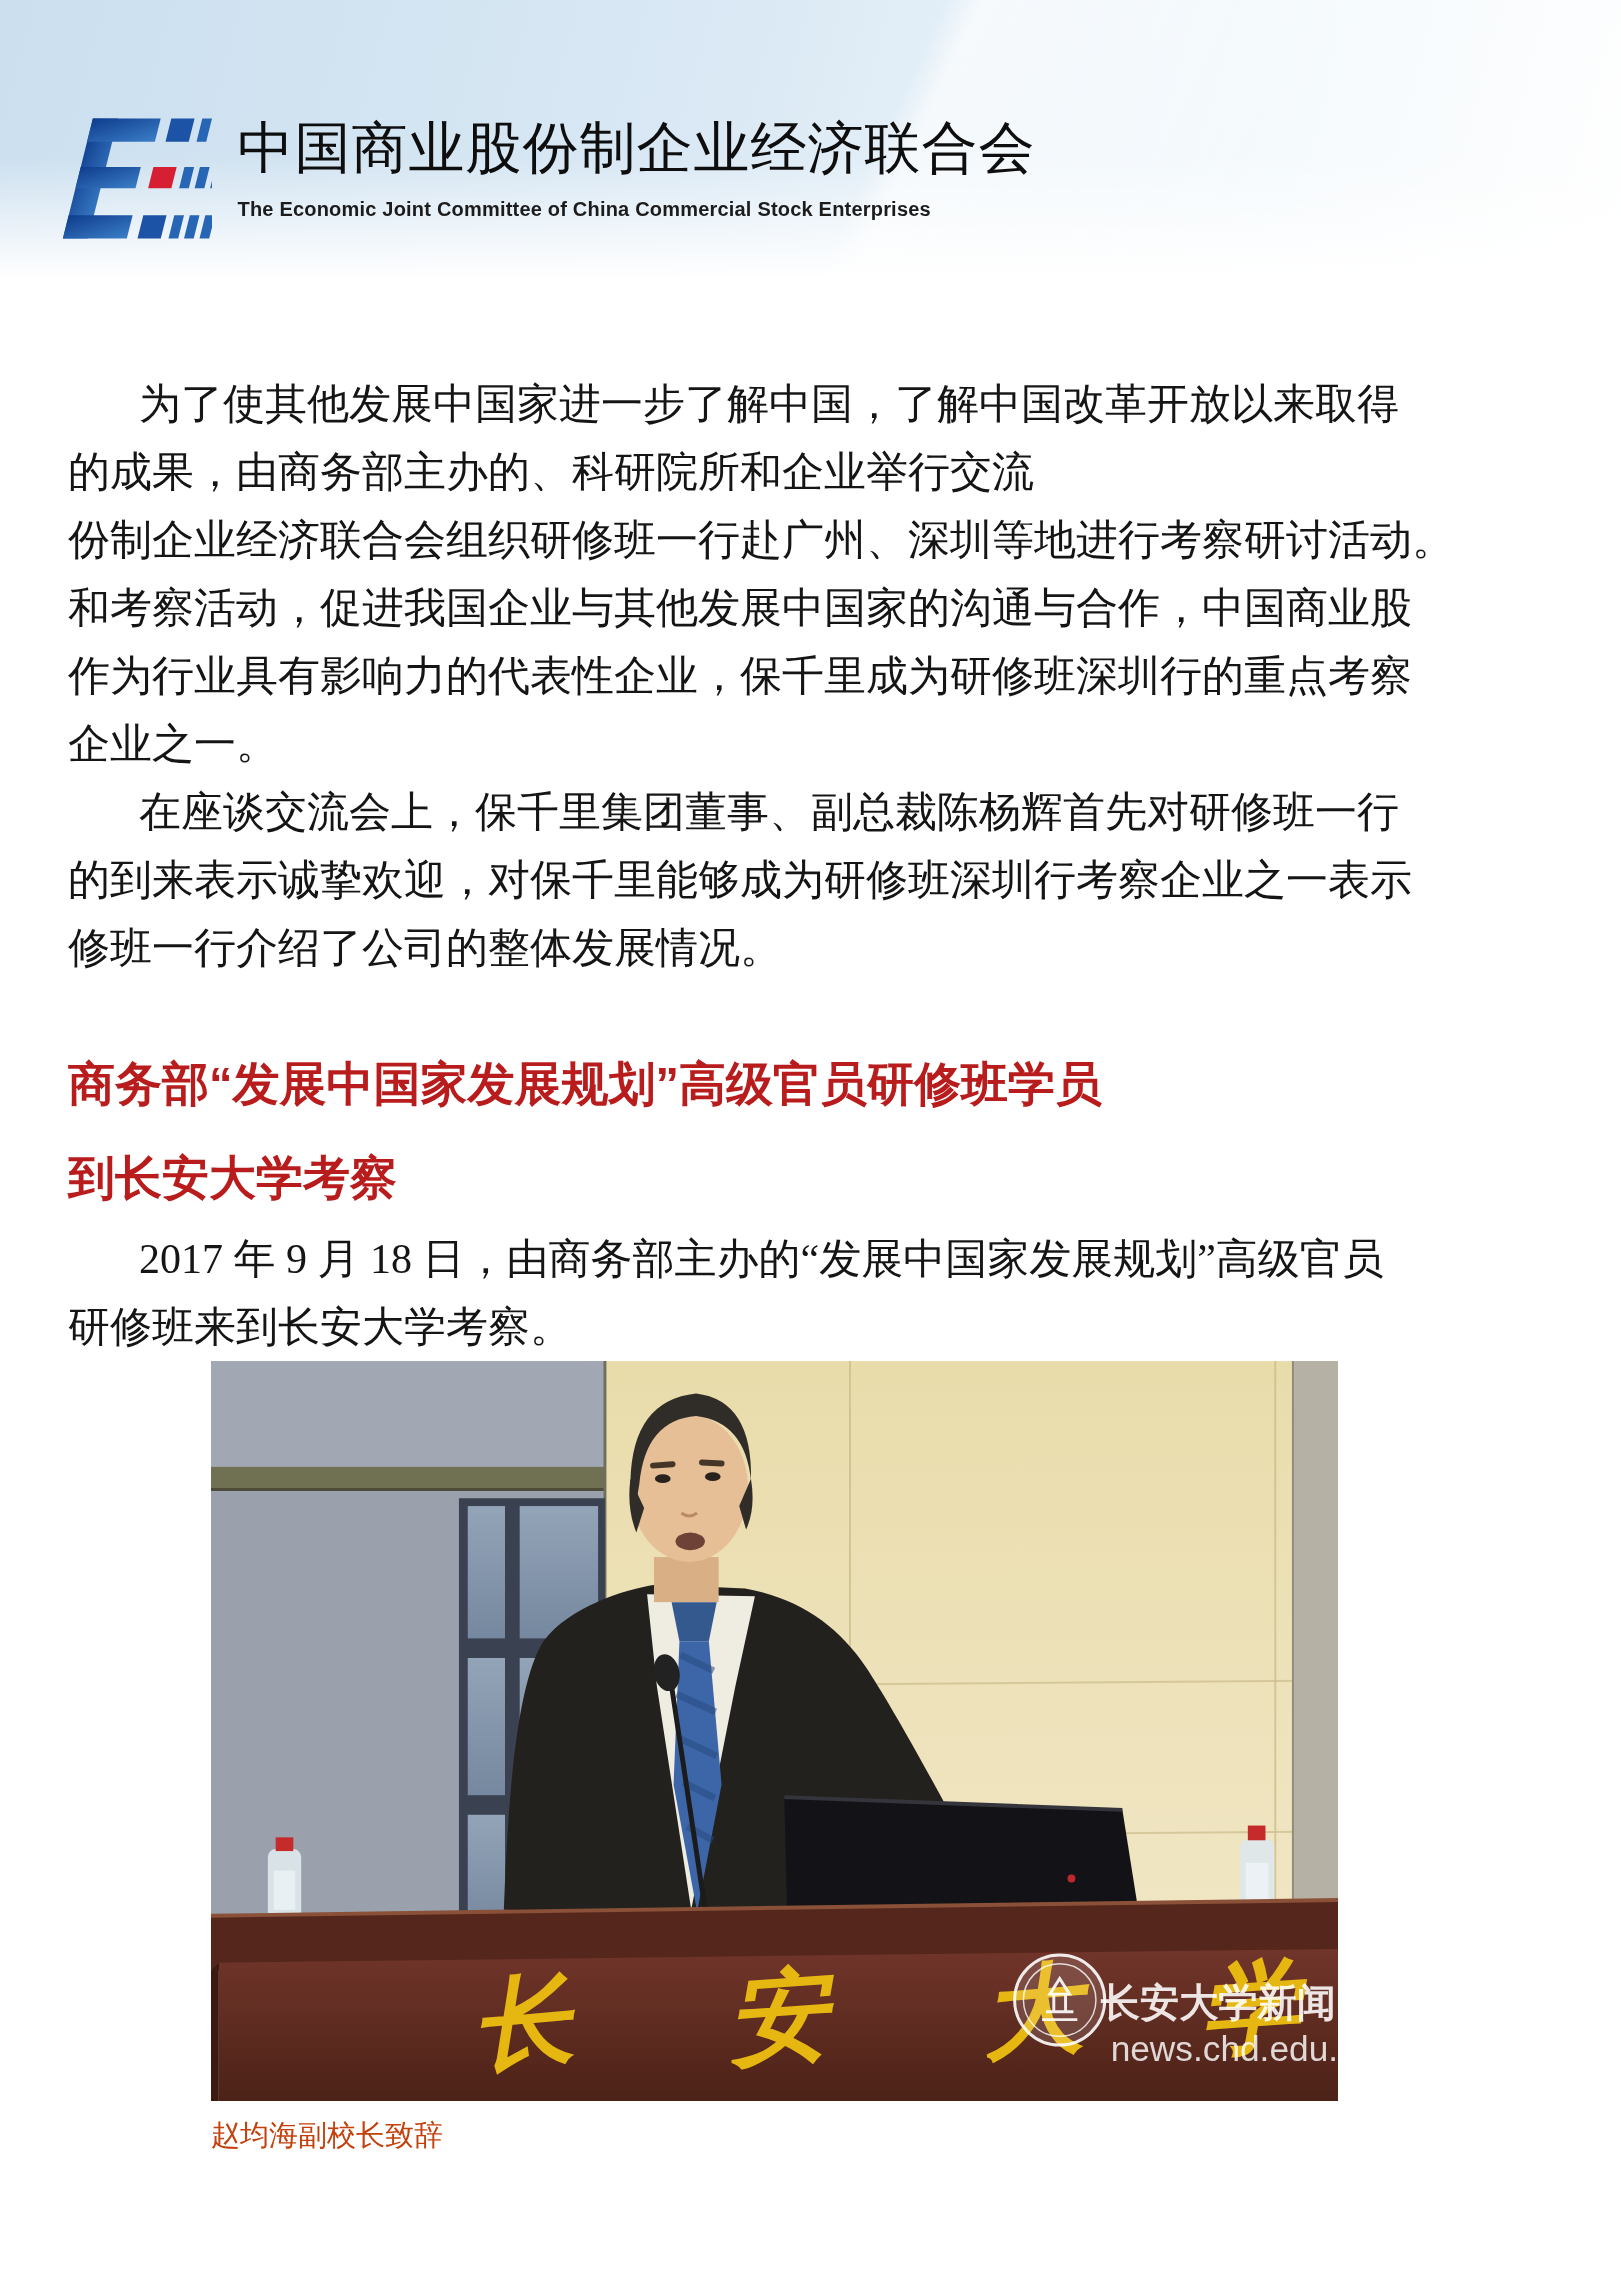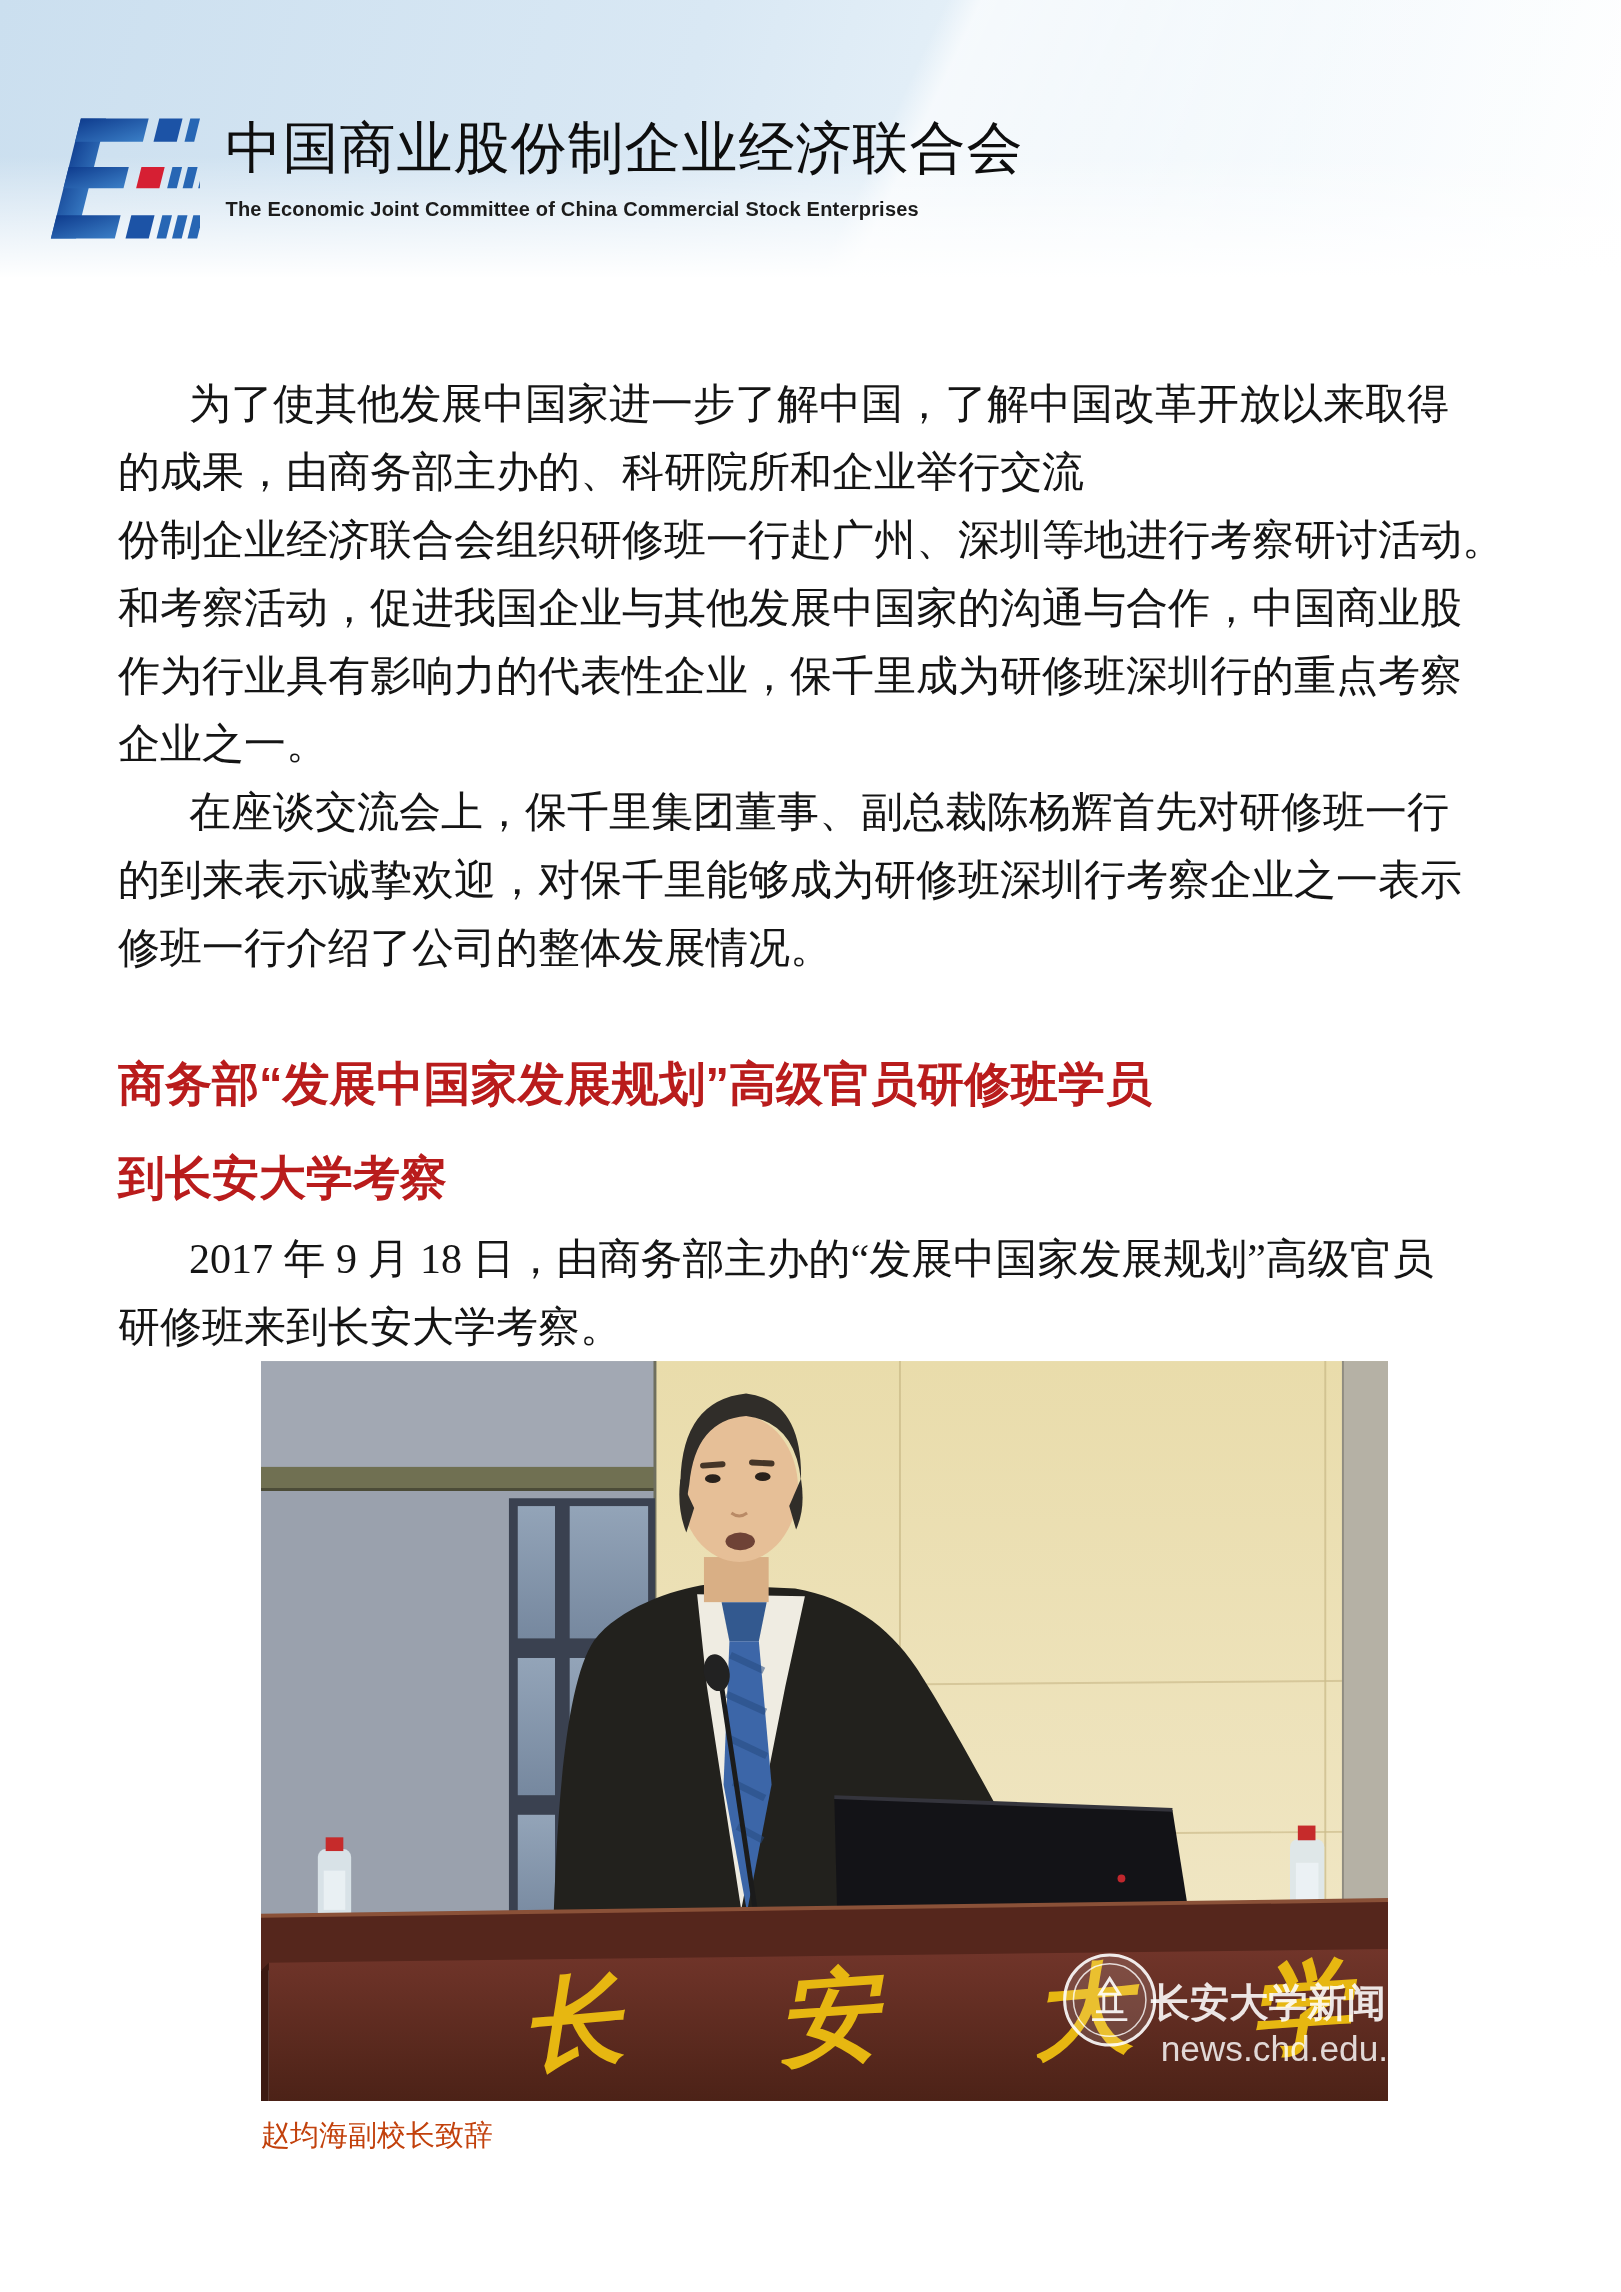--- a/index.html
+++ b/index.html
@@ -9,27 +9,27 @@
     color:#161616;position:relative;overflow:hidden;
   }
   
   .header{
     position:relative;height:284px;
     background:
       linear-gradient(180deg, rgba(255,255,255,0) 55%, #ffffff 98%),
       linear-gradient(115deg, rgba(255,255,255,0) 54%, rgba(255,255,255,.65) 56%, rgba(255,255,255,.25) 78%),
       linear-gradient(105deg, #cbdfef 0%, #d9e8f4 42%, #eef6fb 72%, #ffffff 100%);
   }
-  .brand{position:absolute;left:45px;top:110px;display:flex;align-items:flex-start;}
+  .brand{position:absolute;left:57px;top:110px;display:flex;align-items:flex-start;}
   .logo{width:155px;height:137px;flex:0 0 auto;}
   .org{margin-left:25.5px;font-family:"Liberation Sans","DejaVu Sans",sans-serif;}
   .org-zh{font-size:56px;line-height:59px;color:#0e0e0e;letter-spacing:1px;font-weight:500;margin-top:7.8px;white-space:pre;}
   .org-en{font-size:20px;line-height:23.5px;color:#1c1c1c;font-weight:700;letter-spacing:0.2px;margin-top:21.6px;white-space:pre;}
   
-  .content{padding:0 92px 0 118px;}
+  .content{padding:0 92px 0 68px;}
   .para{margin:0;}
   .p1{margin-top:86px;}
   .line{font-size:42px;line-height:68px;white-space:pre;color:#151515;}
   .line.indent{text-indent:71px;}
   .heading{
     margin-top:55px;text-align:left;
     font-family:"Liberation Sans","DejaVu Sans",sans-serif;
     font-weight:700;color:#b91c1c;font-size:47px;line-height:94px;
   }
   

